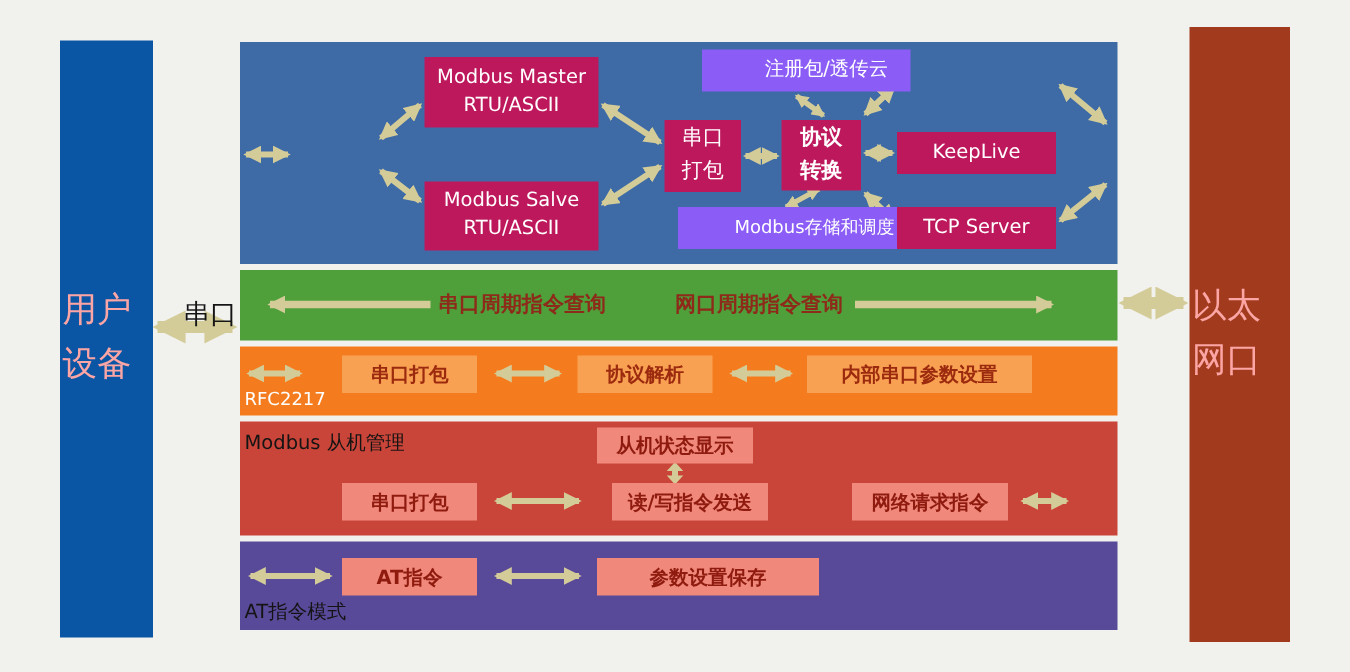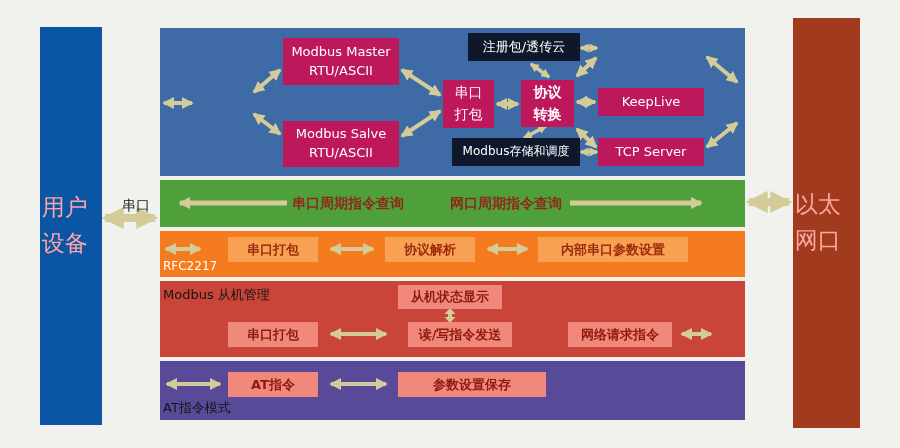--- a/index.html
+++ b/index.html
@@ -3,21 +3,21 @@
 <meta charset="utf-8">
 <style>
   html,body{margin:0;padding:0;background:#ffffff;}
   body{font-family:"DejaVu Sans","Liberation Sans",sans-serif;}
   .stage{position:relative;width:900px;height:448px;background:#f1f2ee;overflow:hidden;}
   .abs{position:absolute;}
   .band{position:absolute;left:160px;width:585px;}
   .endblock{position:absolute;color:#fca5a5;display:flex;align-items:center;justify-content:flex-start;text-align:center;font-size:23px;}
   .w2{display:inline-block;width:2.15em;line-height:1.55;text-align:center;}
   .box-blue{position:absolute;background:#be185d;color:#ffffff;display:flex;align-items:center;justify-content:center;text-align:center;font-size:13px;line-height:1.45;}
-  .box-blue.light{background:#0f172a;}
+  .box-blue.light{background:#8b5cf6;padding-left:27px;}
   .box-orange{position:absolute;background:#f9a153;color:#9c2a0e;display:flex;align-items:center;justify-content:center;font-size:13px;font-weight:bold;white-space:nowrap;}
   .box-pink{position:absolute;background:#f0897c;color:#8f1a0e;display:flex;align-items:center;justify-content:center;font-size:13px;font-weight:bold;white-space:nowrap;}
   .poll-label{position:absolute;color:#8e2a1a;font-size:14px;font-weight:bold;white-space:nowrap;line-height:17px;}
   .band-note{position:absolute;font-size:13px;white-space:nowrap;}
   svg.arrows{position:absolute;left:0;top:0;}
 </style>
 </head>
 <body>
 
 <div class="stage">
@@ -79,21 +79,21 @@
     </g>
     <polygon points="450,308 444.5,314 448,314 448,317 444.5,317 450,323 455.5,317 452,317 452,314 455.5,314" fill="#d4cc98"></polygon>
   </svg>
 
   <div class="endblock" style="left:40px;top:27px;width:62px;height:398px;background:#0b55a5;">
     <span class="w2">用户设备</span>
   </div>
   <div class="endblock" style="left:793px;top:18px;width:67px;height:410px;background:#a23a1e;">
     <span class="w2">以太网口</span>
   </div>
-  <div class="abs" style="left:122px;top:197px;font-size:14px;color:#151515;">串口</div>
+  <div class="abs" style="left:122px;top:197px;font-size:18px;color:#151515;">串口</div>
 
   <div class="box-blue" style="left:283px;top:38px;width:116px;height:47px;">Modbus Master RTU/ASCII</div>
   <div class="box-blue" style="left:283px;top:121px;width:116px;height:46px;">Modbus Salve RTU/ASCII</div>
   <div class="box-blue" style="left:443px;top:80px;width:51px;height:48px;font-size:14px;">
     <span class="w2">串口打包</span>
   </div>
   <div class="box-blue" style="left:521px;top:80px;width:53px;height:47px;font-size:14px;font-weight:bold;">
     <span class="w2">协议转换</span>
   </div>
   <div class="box-blue light" style="left:468px;top:33px;width:112px;height:28px;white-space:nowrap;">注册包/透传云</div>

